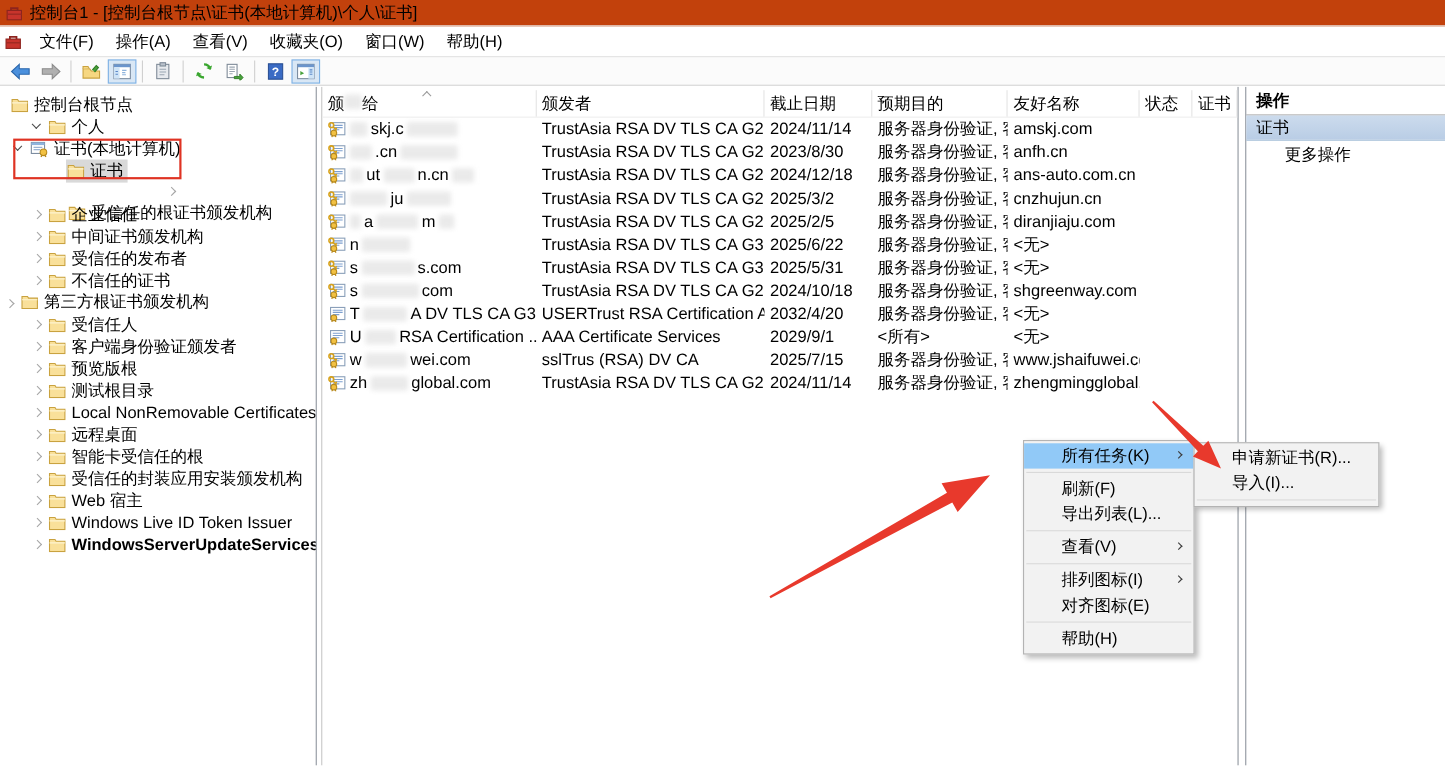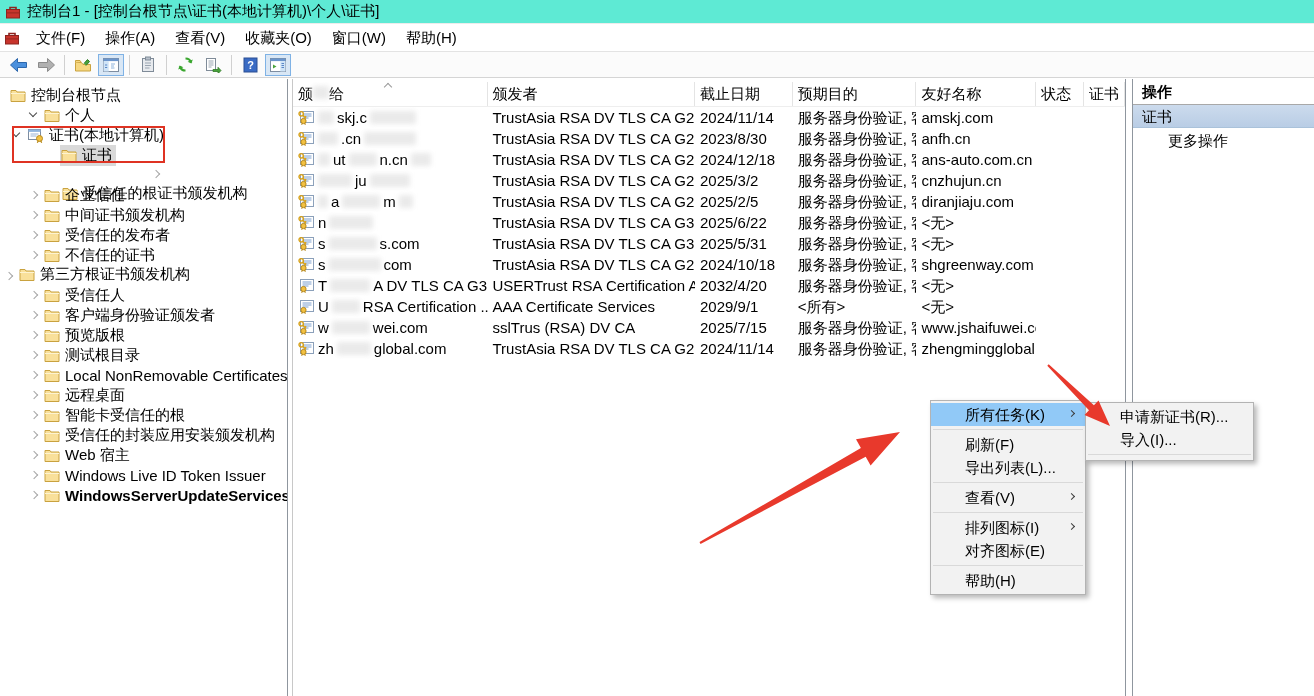--- a/index.html
+++ b/index.html
@@ -1,20 +1,20 @@
 <!DOCTYPE html>
 <html><head>
 <meta charset="utf-8">
 <style>
   * { margin:0; padding:0; box-sizing:border-box; }
   html,body { width:1314px; height:696px; overflow:hidden; }
   body { font-family:"Liberation Sans","DejaVu Sans",sans-serif; font-size:15px; color:#000; background:#fff; position:relative; }
 
   
-  #titlebar { position:absolute; left:0; top:0; width:100%; height:24px; background:#5eead4; display:flex; align-items:center; padding-left:5px; border-bottom:1px solid #ececec; }
+  #titlebar { position:absolute; left:0; top:0; width:100%; height:24px; background:#c2410c; display:flex; align-items:center; padding-left:5px; border-bottom:1px solid #ececec; }
   #titlebar .ttl { margin-left:6px; white-space:nowrap; }
 
   
   #menubar { position:absolute; left:0; top:25px; width:100%; height:26px; background:#fff; display:flex; align-items:center; padding-left:4px; }
   #menubar .mitem { padding:3px 10px; cursor:default; }
 
   
   #toolbar { position:absolute; left:0; top:51px; width:100%; height:27px; background:#fbfbfb; border-top:1px solid #e3e3e3; border-bottom:1px solid #d5d5d5; display:flex; align-items:center; padding-left:4px; }
   .tbtn { width:26px; height:22px; display:flex; align-items:center; justify-content:center; margin:0 1px; border:1px solid transparent; }
   .tbtn.sel { background:#d9e7f5; border:1px solid #7fb2e5; }

